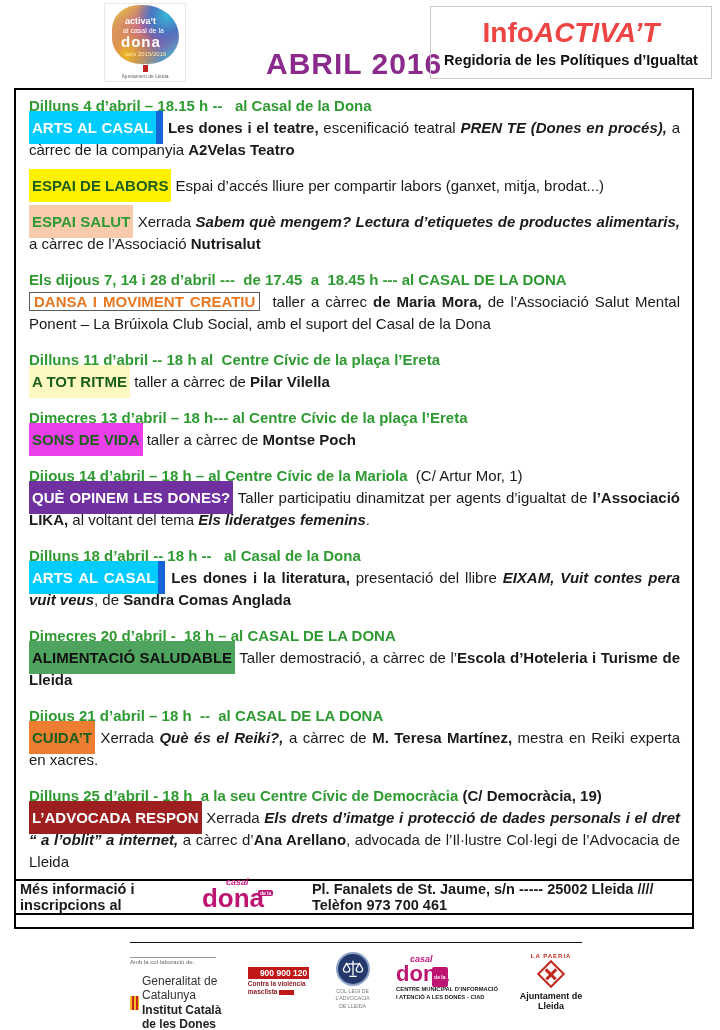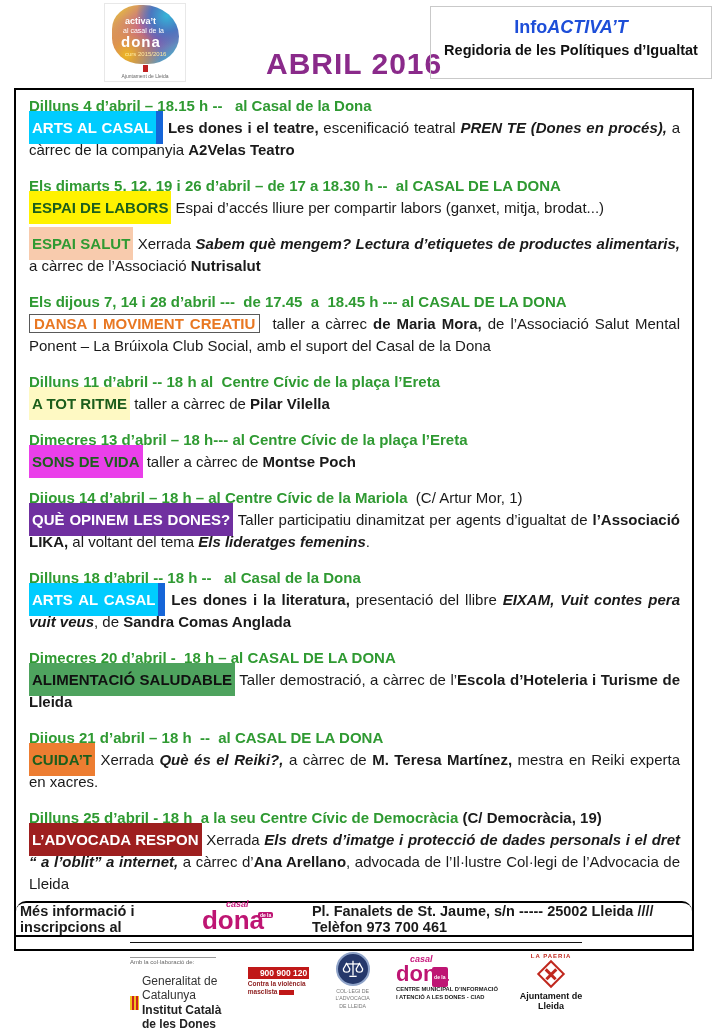--- a/index.html
+++ b/index.html
@@ -25,40 +25,40 @@
   .p-activat { position:absolute; left:13px; top:11px; font-size:9px; font-weight:700; color:#fff; }
   .p-casal   { position:absolute; left:11px; top:22px; font-size:7px; color:#fff; }
   .p-dona    { position:absolute; left:9px;  top:28px; font-size:15px; font-weight:700; color:#fff; letter-spacing:1px; }
   .p-curs    { position:absolute; left:13px; top:46px; font-size:6px; color:#ffe9a0; }
   .poster-foot { position:absolute; bottom:2px; left:0; width:100%; text-align:center; font-size:5px; color:#666; }
   .poster-mark { width:5px; height:7px; background:#c02020; margin:0 auto 1px; }
 
   .month { position:absolute; left:266px; top:47px; font-size:30px; font-weight:700; color:#8A2A8A; letter-spacing:1px; }
 
   .brand-box { position:absolute; left:430px; top:6px; width:282px; height:73px; border:1px solid #c9c9c9; text-align:center; padding-top:11px; }
-  .brand { font-size:18px; font-weight:700; color:#1d4ed8; line-height:1.05; }
+  .brand { font-size:28px; font-weight:700; color:#ef4444; line-height:1.05; }
   .brand-name { font-style:italic; }
   .brand-sub { font-size:14.5px; font-weight:700; color:#111; margin-top:5px; }
 
   
   .main-box { position:absolute; top:88px; left:14px; width:680px; border:2px solid #000; background:#fff; }
   .events { padding:5px 12px 0 13px; }
   .event { margin-bottom:14px; font-size:15px; line-height:22px; }
   .event:last-child { margin-bottom:6px; }
   .event-date span, .event-body .rich span { white-space:pre-wrap; }
   .event-body { text-align:justify; }
   .seg-g  { color:#2F9A32; font-weight:700; }
   .seg-k  { color:#1a1a1a; font-weight:700; }
   .seg-kr { color:#1a1a1a; }
   .seg-b  { font-weight:700; }
   .seg-bi { font-weight:700; font-style:italic; }
   .seg-r  { }
   .tag { font-weight:700; padding:8px 3px; }
 
-  .footer-row { border-top:2px solid #000; height:34px; display:flex; align-items:center; padding-left:4px; font-size:14.5px; font-weight:700;border-radius:10px; }
+  .footer-row { border-top:2px solid #000; height:34px; display:flex; align-items:center; padding-left:4px; font-size:14.5px; font-weight:700; }
   .dona-logo { position:relative; width:106px; height:34px; margin:0 6px 0 6px; flex:none; }
   .dona-top  { position:absolute; left:26px; top:-2px; font-size:9px; font-weight:700; font-style:italic; color:#C81A7E; line-height:1; }
   .dona-main { position:absolute; left:2px; top:4px; font-size:26px; font-weight:800; color:#BE1573; line-height:28px; }
   .dona-dela { position:absolute; left:58px; top:10px; font-size:5px; color:#fff; background:#BE1573; padding:0 2px; border-radius:2px; }
   .blank-row { border-top:2px solid #000; height:14px; }
 
   
   .logos { position:absolute; left:130px; top:942px; width:462px; }
   .logos-line { border-top:1.5px solid #111; width:452px; margin-bottom:8px; }
   .logos-row { display:flex; align-items:flex-start; gap:10px; }
@@ -120,21 +120,20 @@
 
   <div class="main-box">
     <div class="events">
 
       <div class="event">
           <div class="event-date"><span class="seg-g">Dilluns 4 d’abril – 18.15 h --   al Casal de la Dona</span></div>
           <div class="event-body"><span class="tag" style="background:#00CCFF;color:#FFFFFF;border-right:7px solid #1565D8">ARTS AL CASAL</span><span class="rich"><span class="seg-b"> Les dones i el teatre,</span><span class="seg-r"> escenificació teatral </span><span class="seg-bi">PREN TE (Dones en procés),</span><span class="seg-r"> a càrrec de la companyia </span><span class="seg-b">A2Velas Teatro</span></span></div>
         </div>
 
       <div class="event">
-          <div class="event-date"><span class="seg-g">Els dimarts 5, 12, 19 i 26 d’abril – de 17 a 18.30 h --  al CASAL DE LA DONA</span></div>
           <div class="event-body"><span class="tag" style="background:#FFF200;color:#1C5E1C">ESPAI DE LABORS</span><span class="rich"><span class="seg-r"> Espai d’accés lliure per compartir labors (ganxet, mitja, brodat...)</span></span></div>
         </div>
 
       <div class="event">
           <div class="event-body"><span class="tag" style="background:#F8CBAD;color:#2F9A32">ESPAI SALUT</span><span class="rich"><span class="seg-r"> Xerrada </span><span class="seg-bi">Sabem què mengem? Lectura d’etiquetes de productes alimentaris,</span><span class="seg-r"> a càrrec de l’Associació </span><span class="seg-b">Nutrisalut</span></span></div>
         </div>
 
       <div class="event">
           <div class="event-date"><span class="seg-g">Els dijous 7, 14 i 28 d’abril ---  de 17.45  a  18.45 h --- al CASAL DE LA DONA</span></div>
           <div class="event-body"><span class="tag" style="background:#FFFFFF;color:#E87722;border:1px solid #595959;padding:0 4px">DANSA I MOVIMENT CREATIU</span><span class="rich"><span class="seg-r">  taller a càrrec </span><span class="seg-b">de Maria Mora,</span><span class="seg-r"> de l’Associació Salut Mental Ponent – La Brúixola Club Social, amb el suport del Casal de la Dona</span></span></div>

